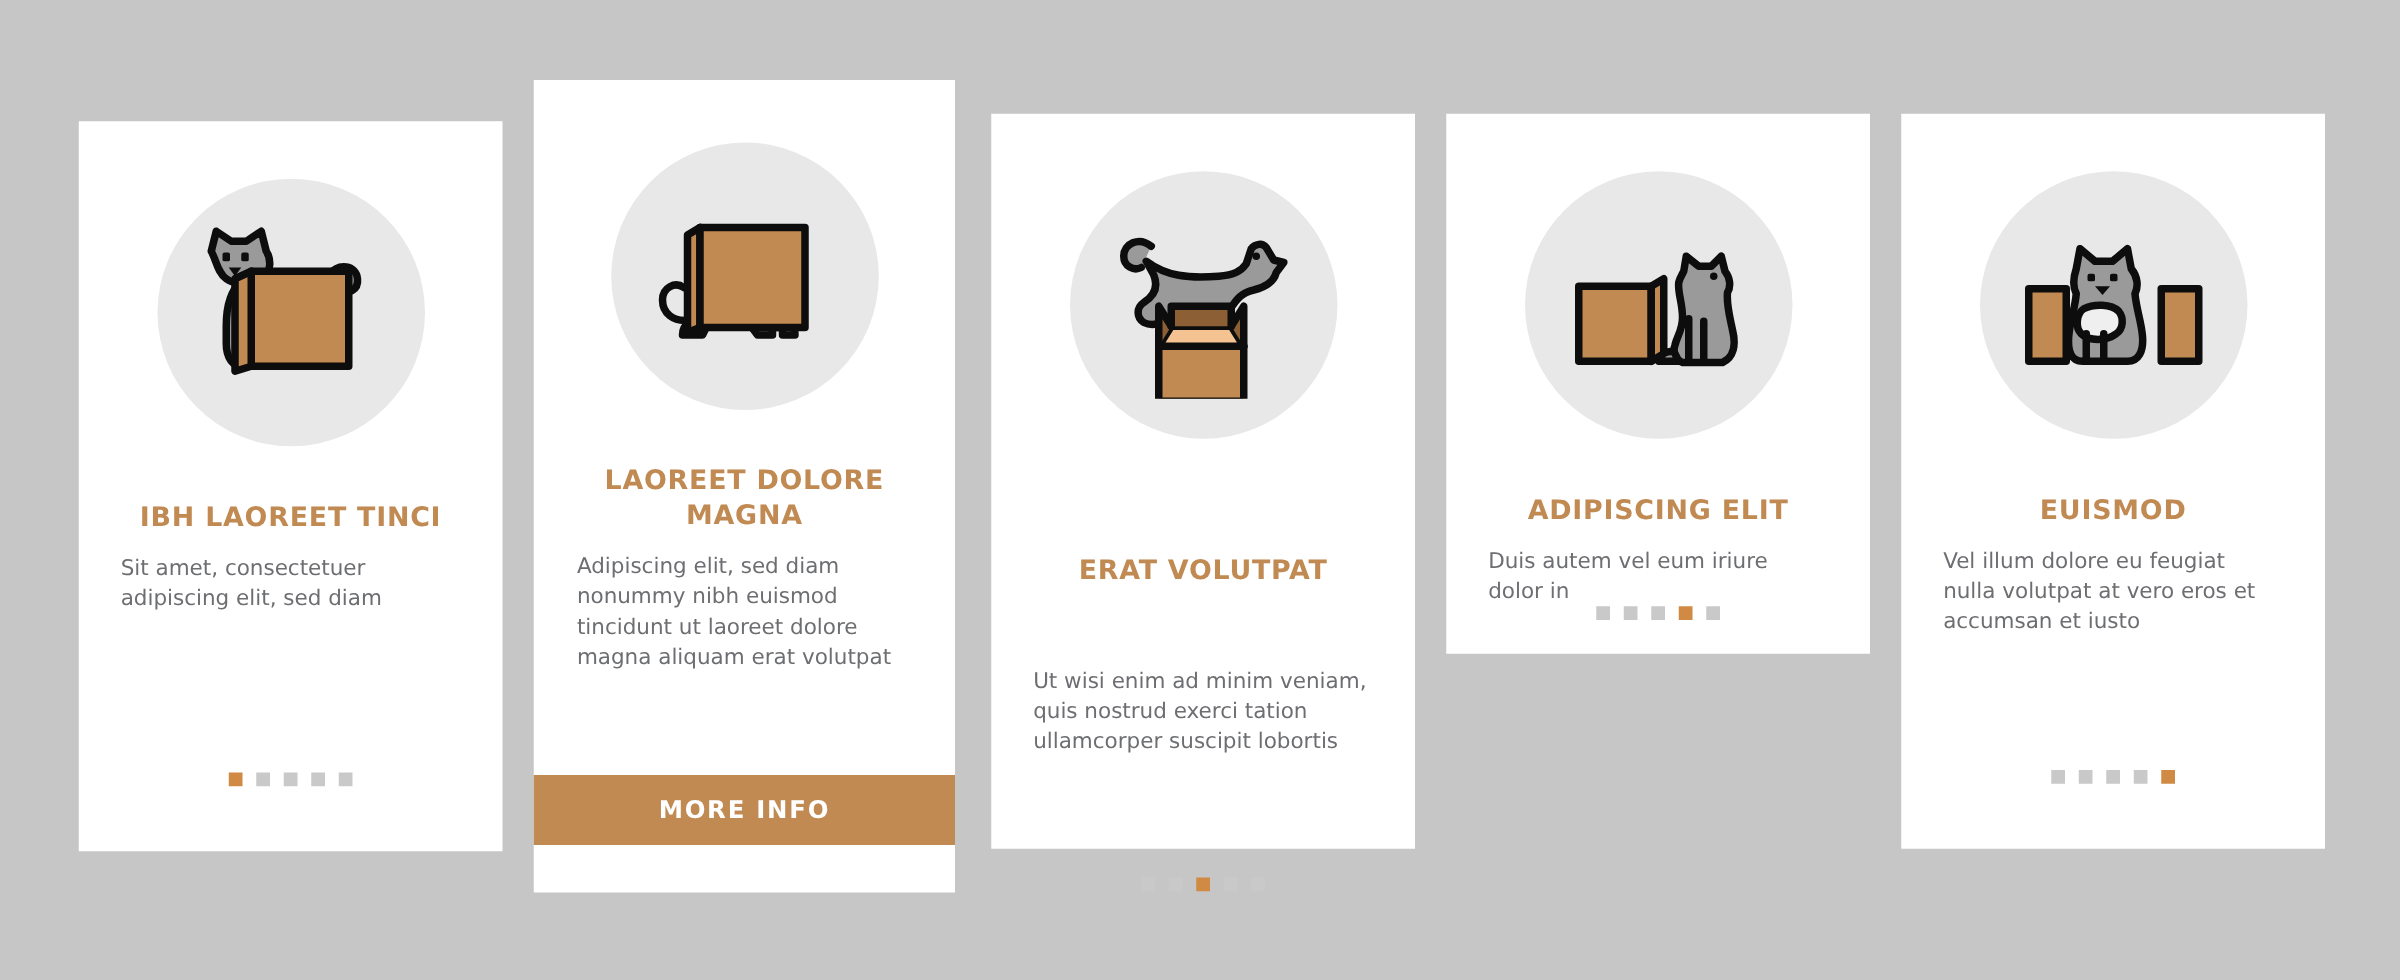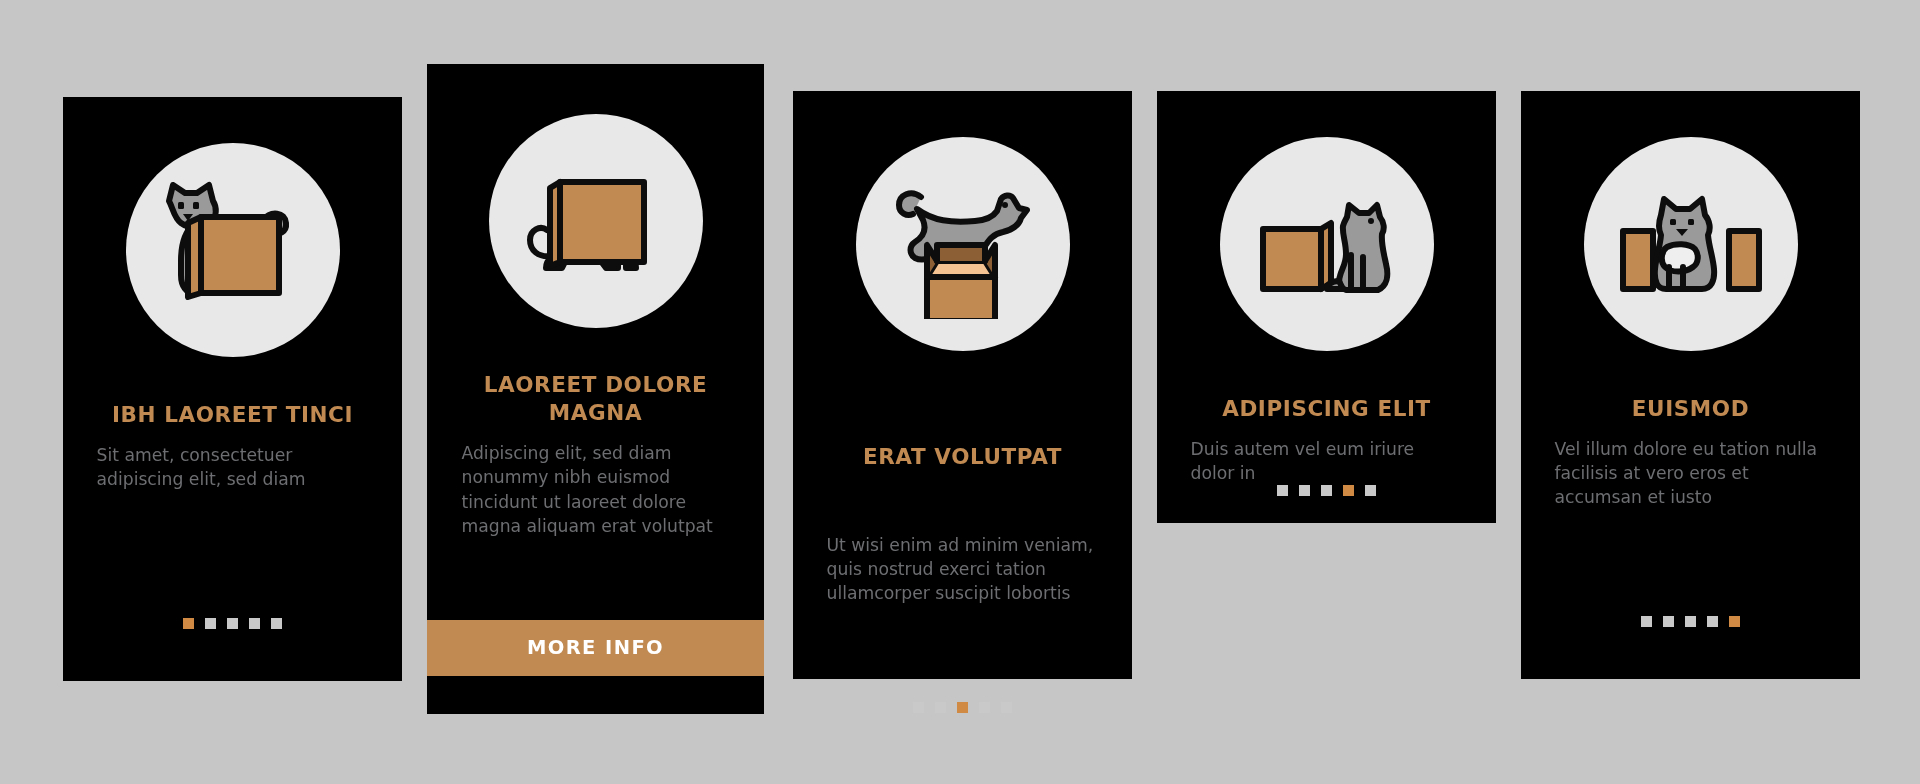--- a/index.html
+++ b/index.html
@@ -15,21 +15,21 @@
   }
 
   #stage {
     position: relative;
     width: 1920px;
     height: 784px;
   }
 
   .card {
     position: absolute;
-    background: #000000;
+    background: #ffffff;
     box-sizing: border-box;
     display: flex;
     flex-direction: column;
     align-items: center;
   }
 
   
   .card-1 { left: 63px;   top: 97px;  width: 339px; height: 584px; }
   .card-2 { left: 427px;  top: 64px;  width: 337px; height: 650px; }
   .card-3 { left: 793px;  top: 91px;  width: 339px; height: 588px; gap: 48px; }
@@ -251,21 +251,21 @@
           <path d="M58 98 l0 22 m14 -22 l0 22"></path>
         </g>
         <g fill="#0d0d0d" stroke="none">
           <rect x="59" y="50" width="6" height="6" rx="1.5"></rect>
           <rect x="77" y="50" width="6" height="6" rx="1.5"></rect>
           <path d="M65 60 l12 0 -6 7 z"></path>
         </g>
       </svg>
     </div>
     <div class="card-title">EUISMOD</div>
-    <div class="card-body">Vel illum dolore eu tation nulla facilisis at vero eros et accumsan et iusto</div>
+    <div class="card-body">Vel illum dolore eu feugiat nulla volutpat at vero eros et accumsan et iusto</div>
     <div class="spacer"></div>
     <div class="dots">
       <span class="dot"></span>
       <span class="dot"></span>
       <span class="dot"></span>
       <span class="dot"></span>
       <span class="dot active"></span>
     </div>
   </div>
 

